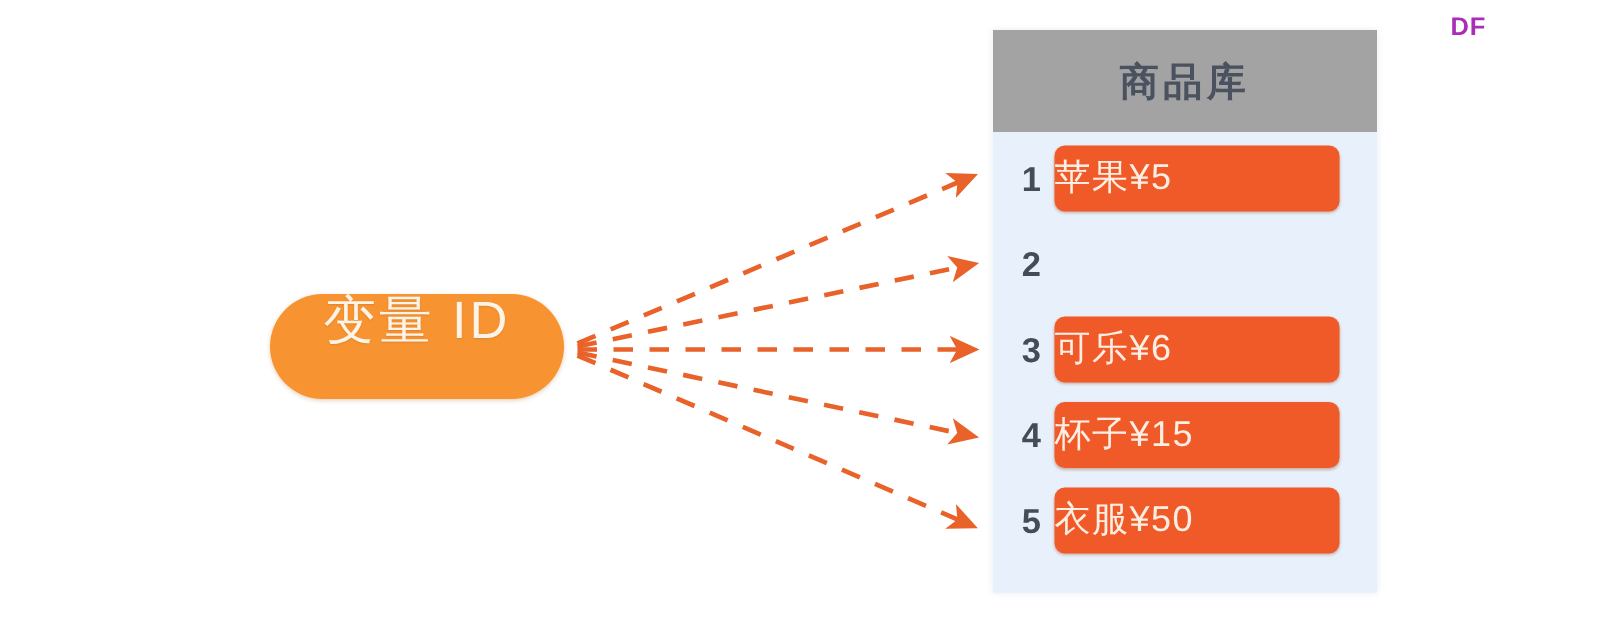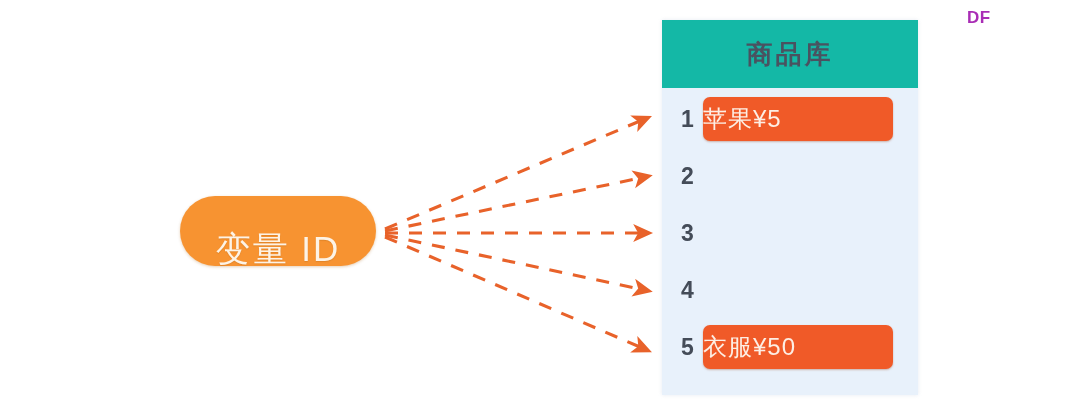--- a/index.html
+++ b/index.html
@@ -35,21 +35,21 @@
   
   #var-node {
     position: absolute;
     left: 180px;
     top: 196px;
     width: 196px;
     height: 70px;
     border-radius: 35px;
     background: #f79331;
     display: flex;
-    align-items: flex-end;
+    align-items: flex-start;
     justify-content: center;
     box-shadow: 0 1px 3px rgba(170,100,20,0.30);
   }
   #var-node-label {
     color: #fdf3e6;
     font-size: 35px;
     font-weight: 500;
     letter-spacing: 2px;
     line-height: 1;
     white-space: nowrap;
@@ -71,21 +71,21 @@
     position: absolute;
     left: 662px;
     top: 20px;
     width: 256px;
     height: 375px;
     background: #e8f1fb;
     box-shadow: 0 0 4px rgba(140,160,190,0.22);
   }
   #panel-header {
     height: 68px;
-    background: #14b8a6;
+    background: #a3a3a3;
     display: flex;
     align-items: center;
     justify-content: center;
   }
   #panel-title {
     font-size: 26px;
     font-weight: bold;
     color: #4a5260;
     letter-spacing: 3px;
     line-height: 1;
@@ -166,24 +166,30 @@
           <span class="item-chip-label">苹果¥5</span>
         </div>
       </div>
 
       <div class="item-row">
         <span class="item-index">2</span>
       </div>
 
       <div class="item-row">
         <span class="item-index">3</span>
+        <div class="item-chip">
+          <span class="item-chip-label">可乐¥6</span>
+        </div>
       </div>
 
       <div class="item-row">
         <span class="item-index">4</span>
+        <div class="item-chip">
+          <span class="item-chip-label">杯子¥15</span>
+        </div>
       </div>
 
       <div class="item-row">
         <span class="item-index">5</span>
         <div class="item-chip">
           <span class="item-chip-label">衣服¥50</span>
         </div>
       </div>
 
     </div>

